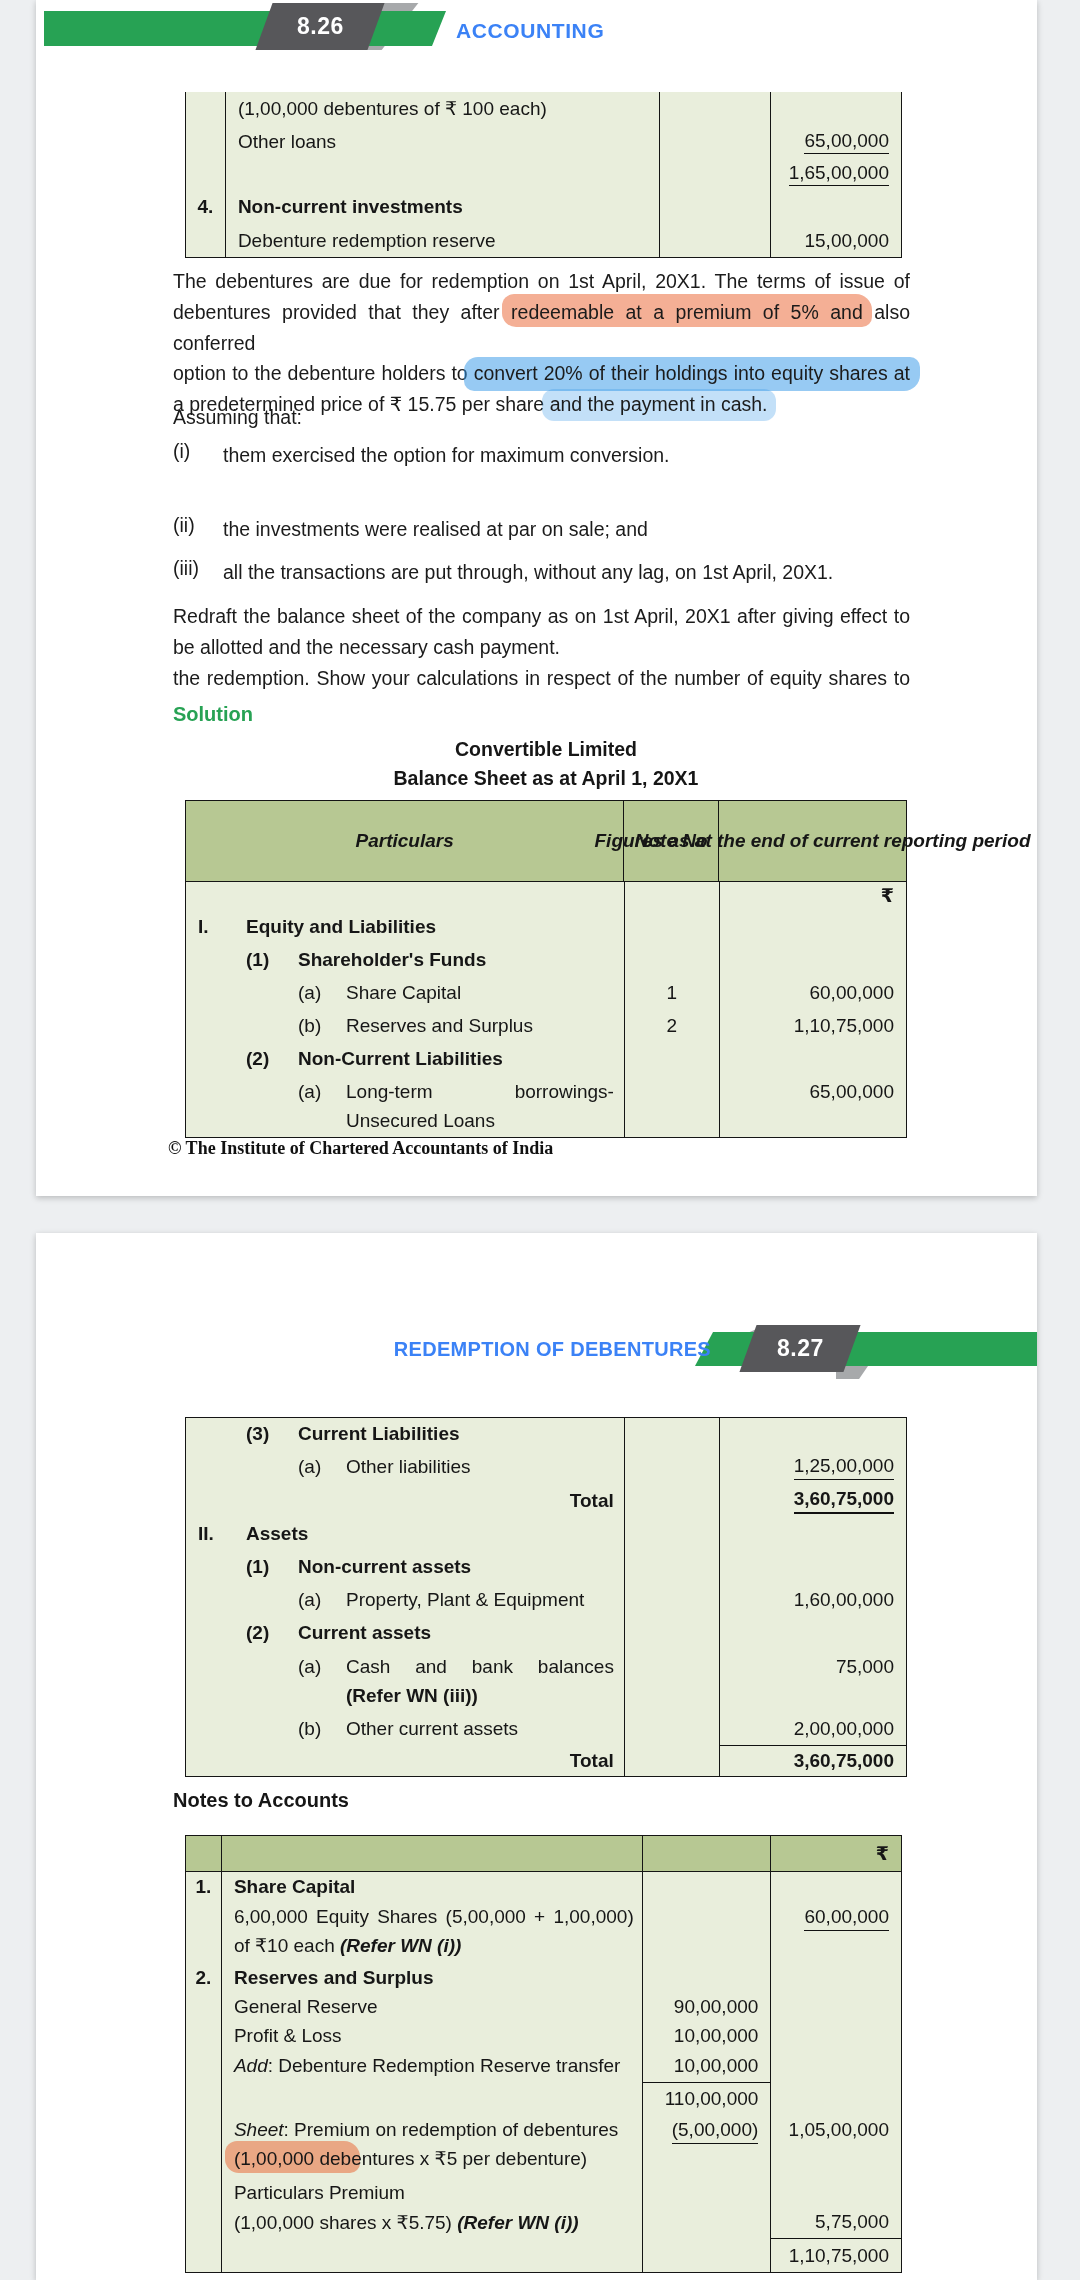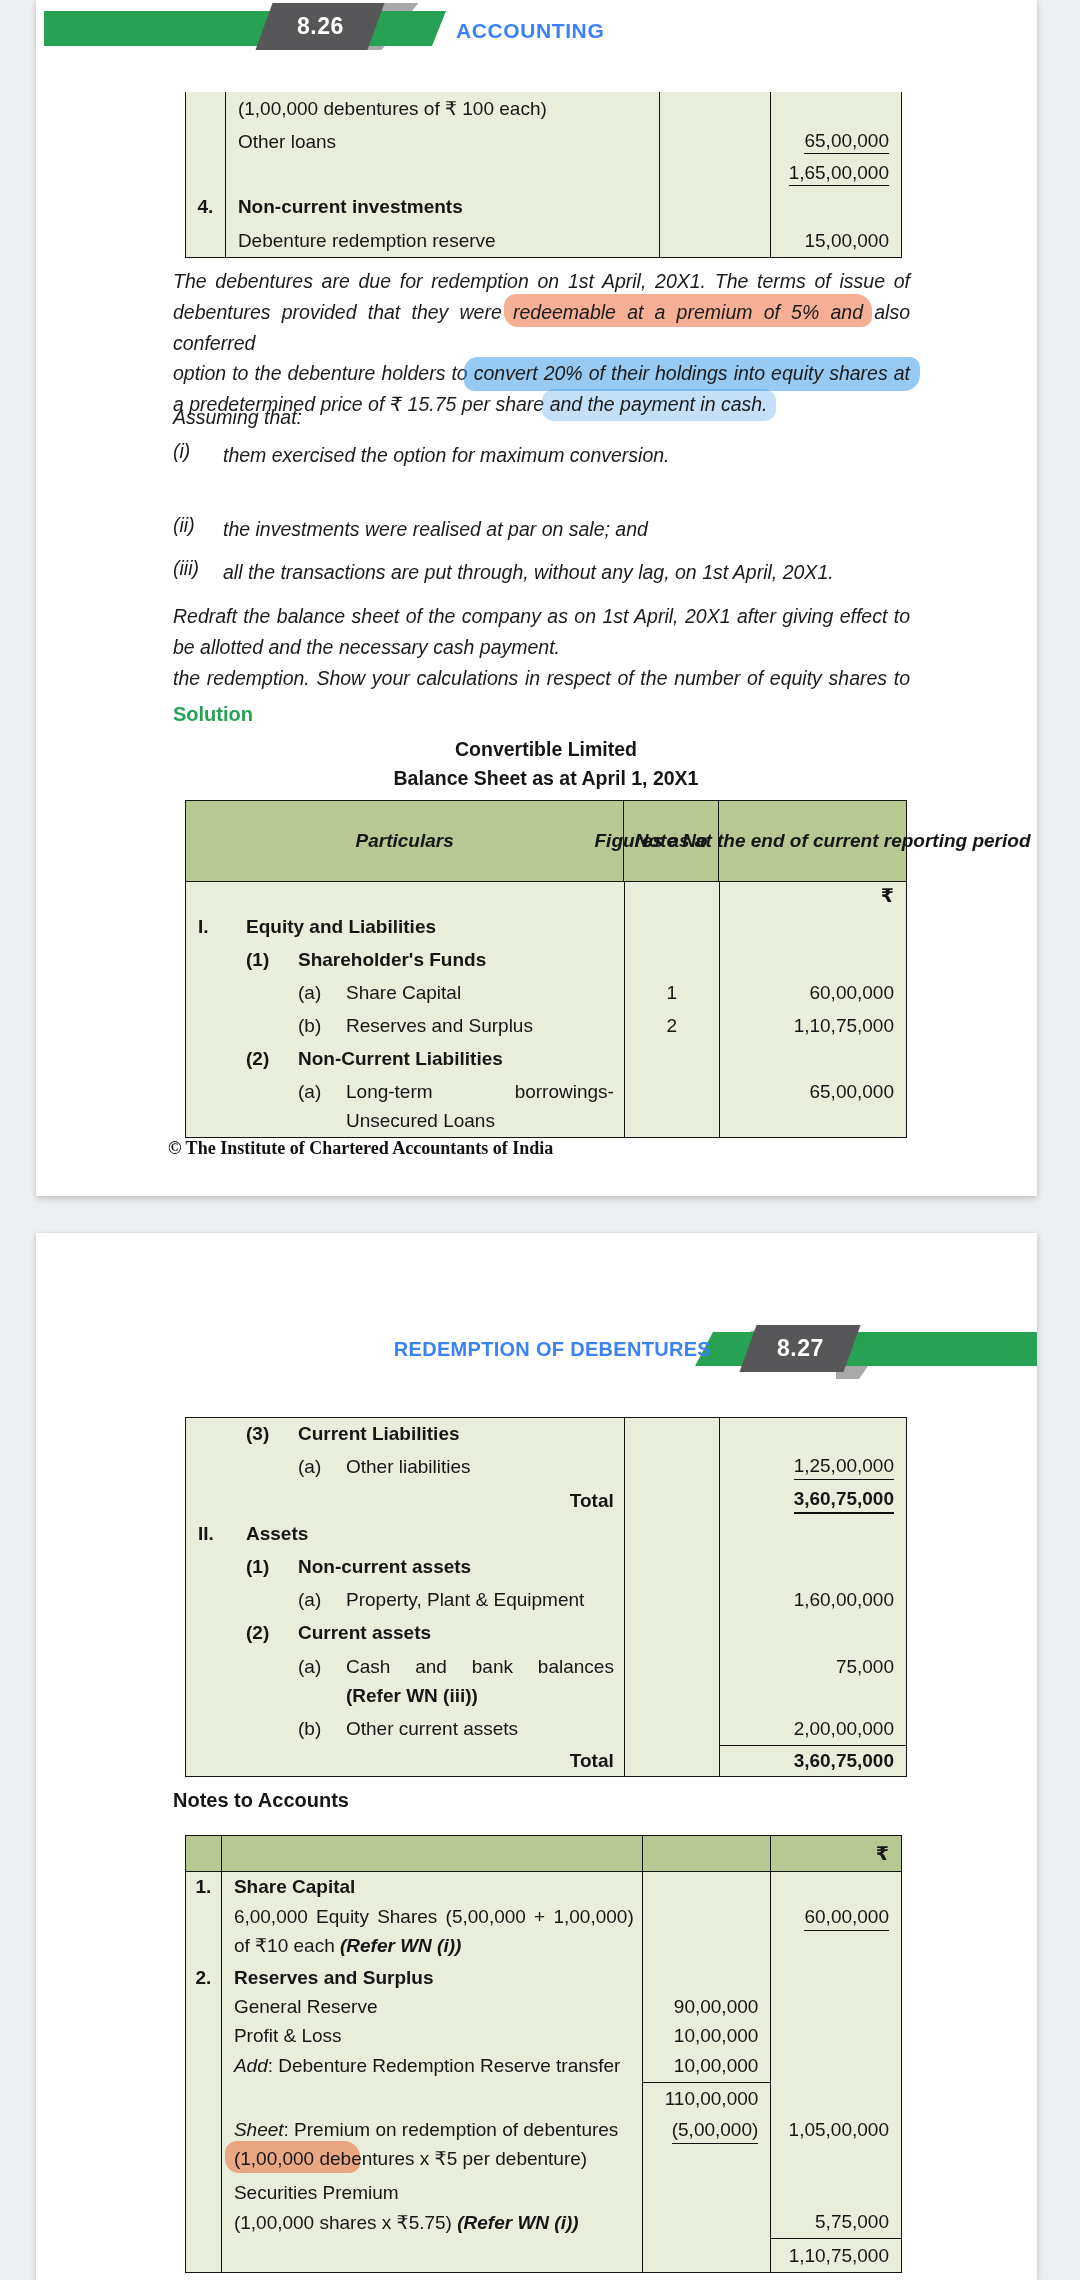--- a/index.html
+++ b/index.html
@@ -68,21 +68,21 @@
   
   #notes{left:149px;top:602px;width:717px;}
   #notes .n{width:36px;justify-content:center;font-weight:700;}
   #notes .p{width:422px;padding-left:12px;}
   #notes .m{width:129px;}
   #notes .amt{width:130px;}
   #notes .m.amt{width:129px;}
   #notes .hd{background:#B7C893;border-bottom:1.2px solid #151515;height:35px;}
 
   
-  .txt{position:absolute;left:137px;width:737px;font-size:19.5px;font-style:italic;color:#1b1b1b;}
+  .txt{position:absolute;left:137px;width:737px;font-size:19.5px;color:#1b1b1b;}
   .pline{line-height:30.8px;text-align:justify;text-align-last:justify;}
   .pline.last{text-align-last:left;}
   .litem{display:flex;}
   .litem .ll{flex:none;width:50px;}
   .litem .lt{flex:1;}
   .green-b{position:absolute;left:137px;color:#27A254;font-weight:700;font-size:20px;font-style:normal;}
   .ctr-title{position:absolute;left:149px;width:722px;text-align:center;font-weight:700;font-size:19.5px;}
   .black-b{position:absolute;left:137px;font-weight:700;font-size:20px;}
   #copyright{position:absolute;left:132px;top:1138px;font-family:"Liberation Serif","DejaVu Serif",serif;
              font-weight:700;font-size:18px;color:#111;}
@@ -154,21 +154,21 @@
         </div>
       <div class="c note"></div>
       <div class="c amt">
           <span>15,00,000</span>
         </div>
     </div>
   </div>
 
   <div class="txt" style="top:266px">
     <div class="pline"><span>The debentures are due for redemption on 1st April, 20X1. The terms of issue of</span></div>
-    <div class="pline"><span>debentures provided that they were </span><span class="hlo">redeemable at a premium of 5% and</span><span> also conferred</span></div>
+    <div class="pline"><span>debentures provided that they after </span><span class="hlo">redeemable at a premium of 5% and</span><span> also conferred</span></div>
     <div class="pline"><span>option to the debenture holders to </span><span class="hlb">convert 20% of their holdings into equity shares at</span></div>
     <div class="pline last"><span>a predetermined price of ₹ 15.75 per share </span><span class="hlb2">and the payment in cash.</span></div>
   </div>
 
   <div class="txt" style="top:402px">
     <div class="pline last">Assuming that:</div>
   </div>
 
   <div class="txt litem" style="top:440px">
     <span class="ll">(i)</span>
@@ -428,21 +428,21 @@
         <span style="display:block;margin-top:5px"><span class="hlo">(1,00,000 deb</span><span>entures x ₹5 per debenture)</span></span>
       </div>
       <div class="c m amt" style="align-items:flex-start;padding-top:4px">
           <span class="un">(5,00,000)</span>
         </div>
       <div class="c amt" style="align-items:flex-start;padding-top:4px">1,05,00,000</div>
     </div>
     <div class="tr" style="height:60px">
       <div class="c n"></div>
       <div class="c p col" style="padding-top:3px;padding-right:8px">
-        <span style="display:block">Securities Premium</span>
+        <span style="display:block">Particulars Premium</span>
         <span style="display:block;margin-top:6px"><span>(1,00,000 shares x ₹5.75) </span><span class="b" style="font-style:italic">(Refer WN (i))</span></span>
       </div>
       <div class="c m"></div>
       <div class="c amt" style="align-items:flex-end;padding-bottom:4px">5,75,000</div>
     </div>
     <div class="tr" style="height:34px">
       <div class="c n"></div>
       <div class="c p"></div>
       <div class="c m"></div>
       <div class="c amt" style="border-top:1.4px solid #111">1,10,75,000</div>

